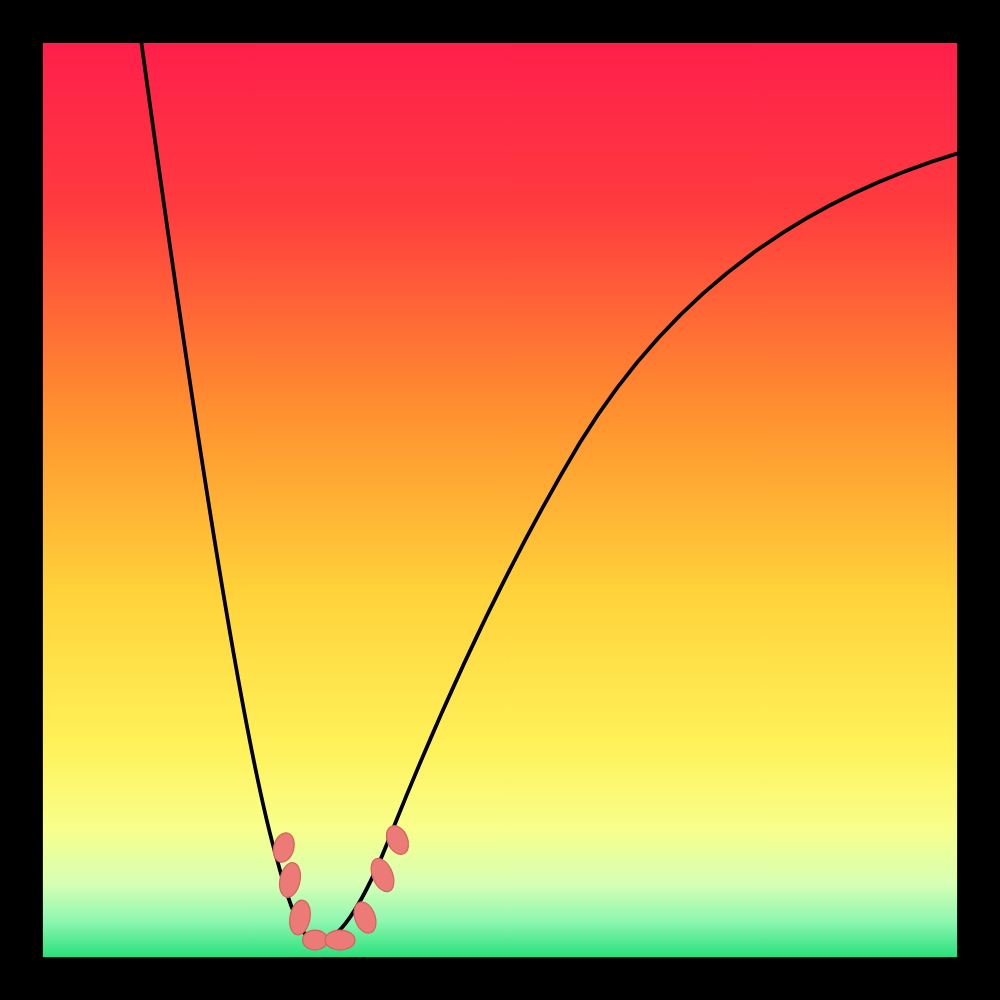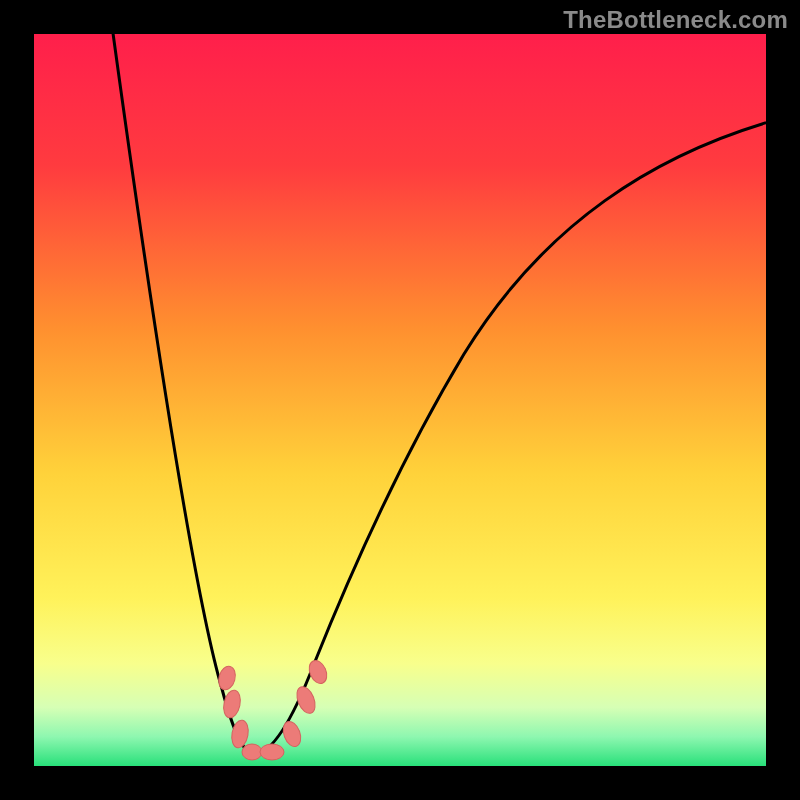--- a/index.html
+++ b/index.html
@@ -80,14 +80,13 @@
           <ellipse cx="198" cy="670" rx="8" ry="14" fill="#ec7b78" stroke="#d46360" stroke-width="1" transform="rotate(12 198 670)"></ellipse>
           <ellipse cx="206" cy="700" rx="8" ry="14" fill="#ec7b78" stroke="#d46360" stroke-width="1" transform="rotate(10 206 700)"></ellipse>
           <ellipse cx="218" cy="718" rx="10" ry="8" fill="#ec7b78" stroke="#d46360" stroke-width="1" transform="rotate(0 218 718)"></ellipse>
           <ellipse cx="238" cy="718" rx="12" ry="8" fill="#ec7b78" stroke="#d46360" stroke-width="1" transform="rotate(0 238 718)"></ellipse>
           <ellipse cx="258" cy="700" rx="8" ry="13" fill="#ec7b78" stroke="#d46360" stroke-width="1" transform="rotate(-20 258 700)"></ellipse>
           <ellipse cx="272" cy="666" rx="8" ry="14" fill="#ec7b78" stroke="#d46360" stroke-width="1" transform="rotate(-22 272 666)"></ellipse>
           <ellipse cx="284" cy="638" rx="8" ry="12" fill="#ec7b78" stroke="#d46360" stroke-width="1" transform="rotate(-24 284 638)"></ellipse>
         </g>
     </svg>
   </div>
-  <div class="watermark">TheBottleneck.com</div>
 </div>
 
 </body></html>

